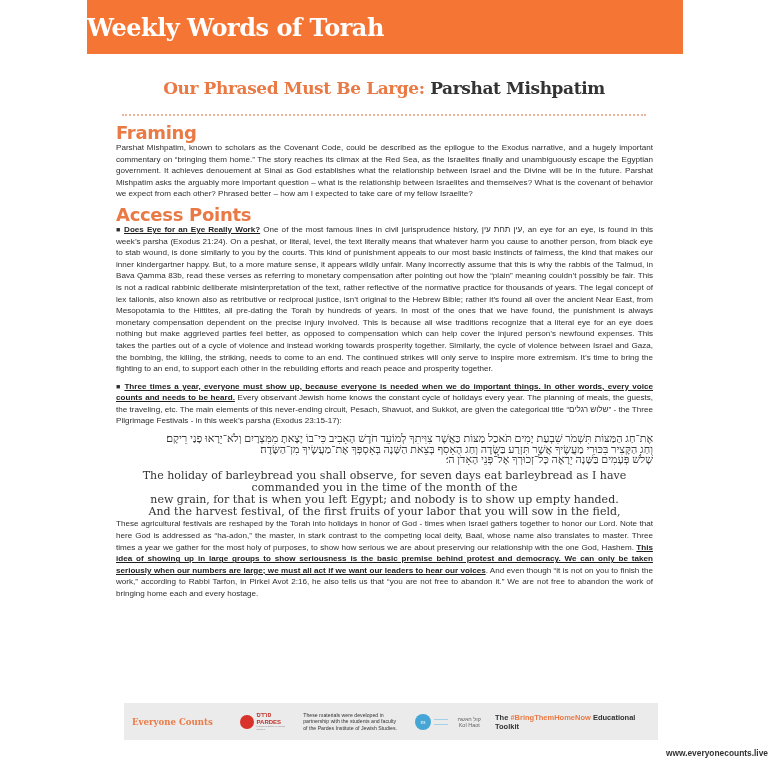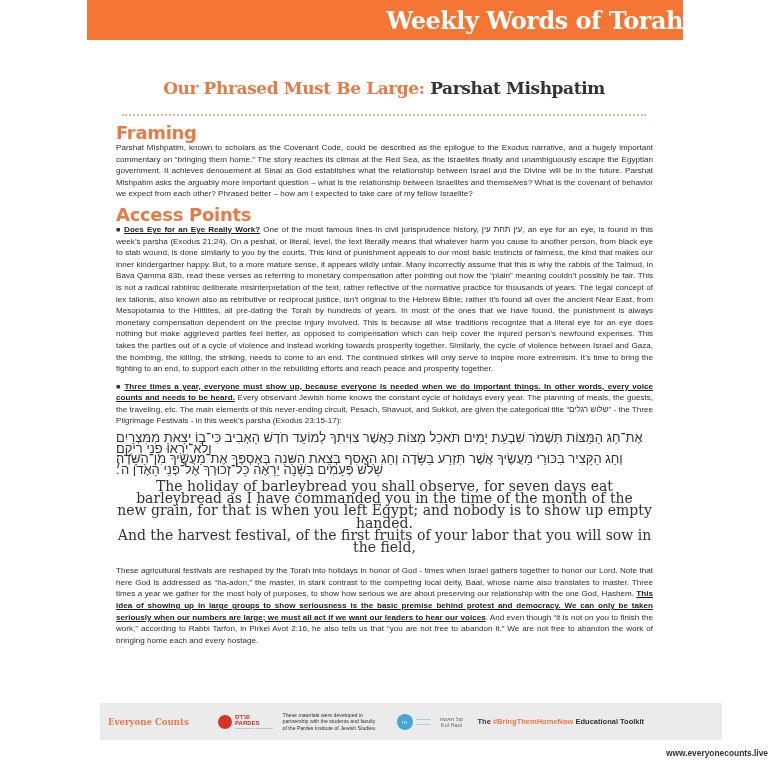--- a/index.html
+++ b/index.html
@@ -1,22 +1,22 @@
 <!DOCTYPE html>
 <html><head>
 <meta charset="utf-8">
 <style>
   * { box-sizing: border-box; margin: 0; padding: 0; }
   html, body { width: 768px; height: 768px; background: #ffffff; overflow: hidden; }
   body { position: relative; font-family: "Liberation Sans", "DejaVu Sans", sans-serif; color: #2a2a2a; }
 
   .banner {
-    position: absolute; left: 87px; top: 0; width: 596px; height: 40px;
+    position: absolute; left: 87px; top: 0; width: 596px; height: 54px;
     background: #f47534;
-    display: flex; align-items: center; justify-content: flex-end;
+    display: flex; align-items: center; justify-content: flex-start;
   }
   .banner-title {
     color: #ffffff; font-family: "DejaVu Serif", "Liberation Serif", serif;
     font-weight: bold; font-size: 24px; letter-spacing: -0.5px;
   }
 
   .doc-title {
     position: absolute; left: 0; top: 78px; width: 768px; text-align: center;
     font-family: "DejaVu Serif", "Liberation Serif", serif; font-weight: bold; font-size: 17px;
     letter-spacing: -0.4px;
@@ -36,31 +36,31 @@
   }
   .section-h {
     color: #ea7a45; font-weight: bold; font-size: 18px; line-height: 18px;
     font-family: "DejaVu Sans", sans-serif; letter-spacing: -0.3px;
   }
   .para { margin-bottom: 6px; }
   .bullet { font-size: 7px; margin-right: 3px; }
   .b { font-weight: bold; color: #1e1e1e; text-decoration: underline; }
 
   .hebrew {
-    direction: rtl; text-align: left; font-family: Liberation Sans, sans-serif;
-    font-size: 13px; line-height: 10.5px; color: #333; margin: 6px 0 5px 0;
+    direction: rtl; text-align: right; font-family: Liberation Serif, serif;
+    font-size: 11px; line-height: 10.5px; color: #333; margin: 6px 0 5px 0;
   }
   .translation {
     text-align: center; font-family: "DejaVu Serif", "Liberation Serif", serif;
-    font-size: 14px; line-height: 12.2px; color: #333; margin-bottom: 12px;
+    font-size: 11px; line-height: 12.2px; color: #333; 
   }
 
   .footer-bar {
-    position: absolute; left: 100px; top: 703px; width: 622px; height: 37px;
-    background: #ebebeb; display: flex; align-items: center;
+    position: absolute; left: 124px; top: 703px; width: 534px; height: 37px;
+    background: #ebebeb; display: flex; align-items: center; justify-content: flex-end;
   }
   .fb-everyone {
     width: 100px; margin-left: 8px; color: #ea7a45; font-family: "DejaVu Serif", serif;
     font-weight: bold; font-size: 8.6px;
   }
   .fb-pardes { display: flex; align-items: center; margin-left: 10px; }
   .pardes-logo { width: 14px; height: 14px; border-radius: 50%; background: #d8322b; margin-right: 3px; }
   .pardes-text { font-size: 6px; line-height: 6.5px; color: #c0302a; font-weight: bold; }
   .pardes-sub { font-size: 2.5px; color: #888; }
   .fb-desc { font-size: 5.2px; line-height: 6.2px; color: #333; margin-left: 10px; width: 98px; }

